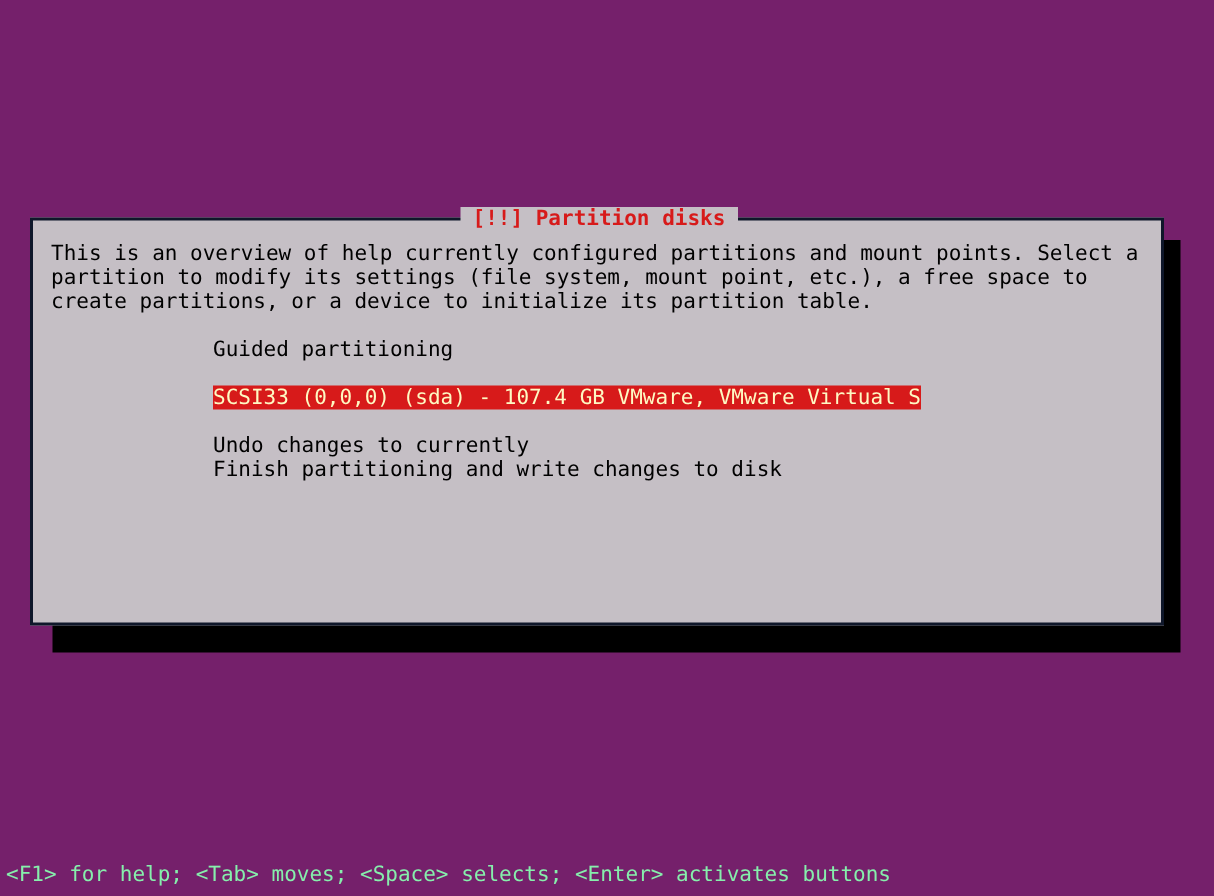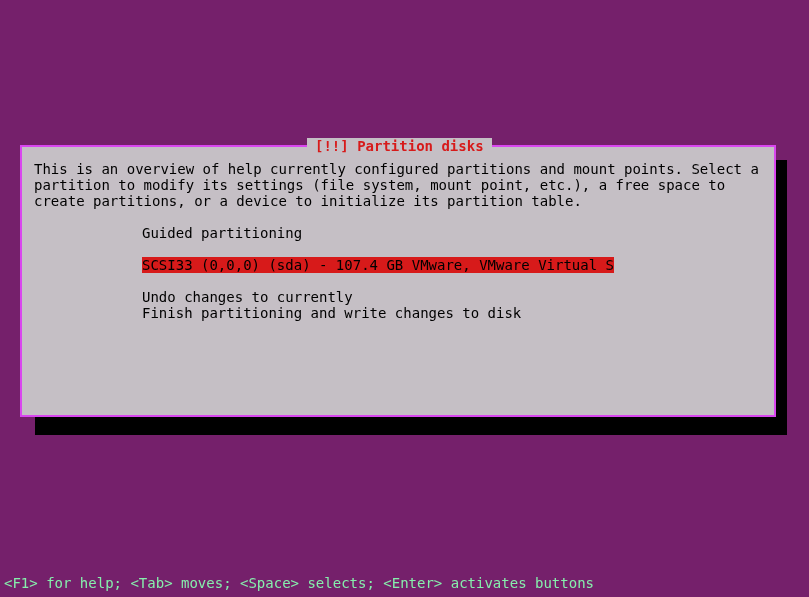--- a/index.html
+++ b/index.html
@@ -24,21 +24,21 @@
       height: 275px;
       background-color: #000000;
     }
     .dialog {
       position: absolute;
       left: 20px;
       top: 145px;
       width: 756px;
       height: 272px;
       background-color: #c5bfc5;
-      border: 2px solid #d946ef;
+      border: 2px solid #0f172a;
     }
     .dialog-title {
       position: absolute;
       left: 285px;
       top: -9px;
       background-color: #c5bfc5;
       padding: 0 8px;
       color: #d71a1a;
       font-weight: bold;
       letter-spacing: 0px;
@@ -53,21 +53,21 @@
     }
     .menu-section {
       margin-left: 108px;
     }
     .menu-item {
       display: block;
       white-space: pre;
     }
     .menu-item.selected {
       background-color: #d71a1a;
-      color: #000000;
+      color: #fef9c3;
       display: inline-block;
     }
     .spacer {
       height: 16px;
     }
     .go-back {
       margin-left: 32px;
       margin-top: 16px;
     }
     .footer-help {

